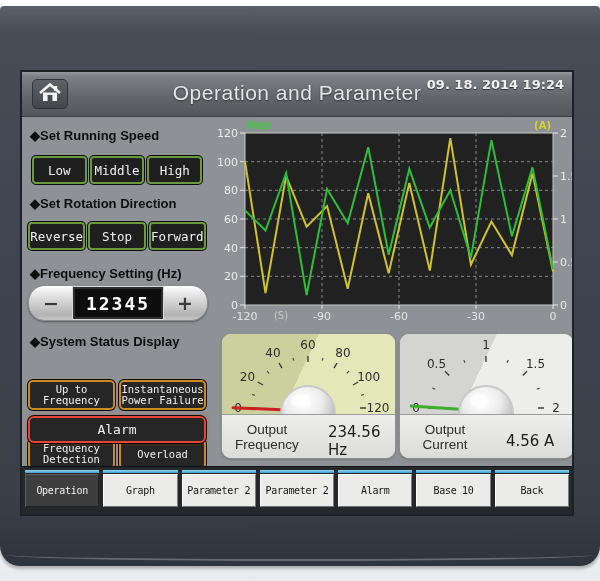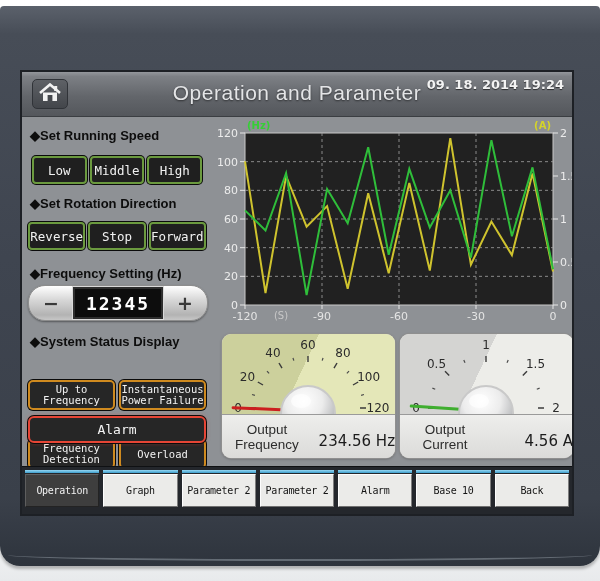--- a/index.html
+++ b/index.html
@@ -47,21 +47,21 @@
          border:2px solid #2e2e2e;box-shadow:0 0 0 1px #d9d9d9;color:#ffffff;
          font:bold 18px "DejaVu Sans Mono",monospace;letter-spacing:2px;}
   
   .chart{position:absolute;left:193px;top:48px;width:358px;height:214px;}
   
   .gauge{position:absolute;width:173px;height:124px;border-radius:9px;overflow:hidden;background:#e6e6e4;
          box-shadow:0 0 0 1px #8f8f8f,0 1px 3px rgba(0,0,0,.35);display:flex;flex-direction:column;}
   .gauge-face{height:80px;position:relative;border-bottom:1px solid #9a9a9a;}
   .gauge-strip{flex:1;display:flex;align-items:center;background:linear-gradient(#eeeeec,#dbdbd9);}
   .gauge-name{width:52%;text-align:center;font:13.5px "Liberation Sans",sans-serif;color:#2c2c2c;line-height:15px;}
-  .gauge-value{flex:1;text-align:right;font:15px "DejaVu Sans",sans-serif;color:#1c1c1c;padding-top:8px;}
+  .gauge-value{flex:1;text-align:left;font:15px "DejaVu Sans",sans-serif;color:#1c1c1c;padding-top:8px;margin-left:16px;}
   
   .navbar{position:absolute;left:0;top:394px;width:550px;height:48px;background:#24272c;border-top:1px solid #0f1113;
          box-sizing:border-box;display:flex;gap:4px;padding:3px 3px 7px 3px;}
   .nav-tab{flex:1;display:flex;flex-direction:column;cursor:pointer;}
   .tab-accent{height:3px;background:linear-gradient(#96d7f3,#3d9ecc);margin-bottom:1px;}
   .tab-btn{flex:1;display:flex;align-items:center;justify-content:center;background:#ebebe9;color:#141414;
          border:1px solid;border-color:#fdfdfd #7e7e7e #707070 #fdfdfd;
          font:10px "DejaVu Sans Mono",monospace;letter-spacing:-.3px;white-space:nowrap;}
   .nav-tab.active .tab-btn{background:#3e3e3e;color:#f2f2f2;border-color:#5e5e5e #232323 #232323 #5e5e5e;}
   svg text{font-family:"DejaVu Sans",sans-serif;}

